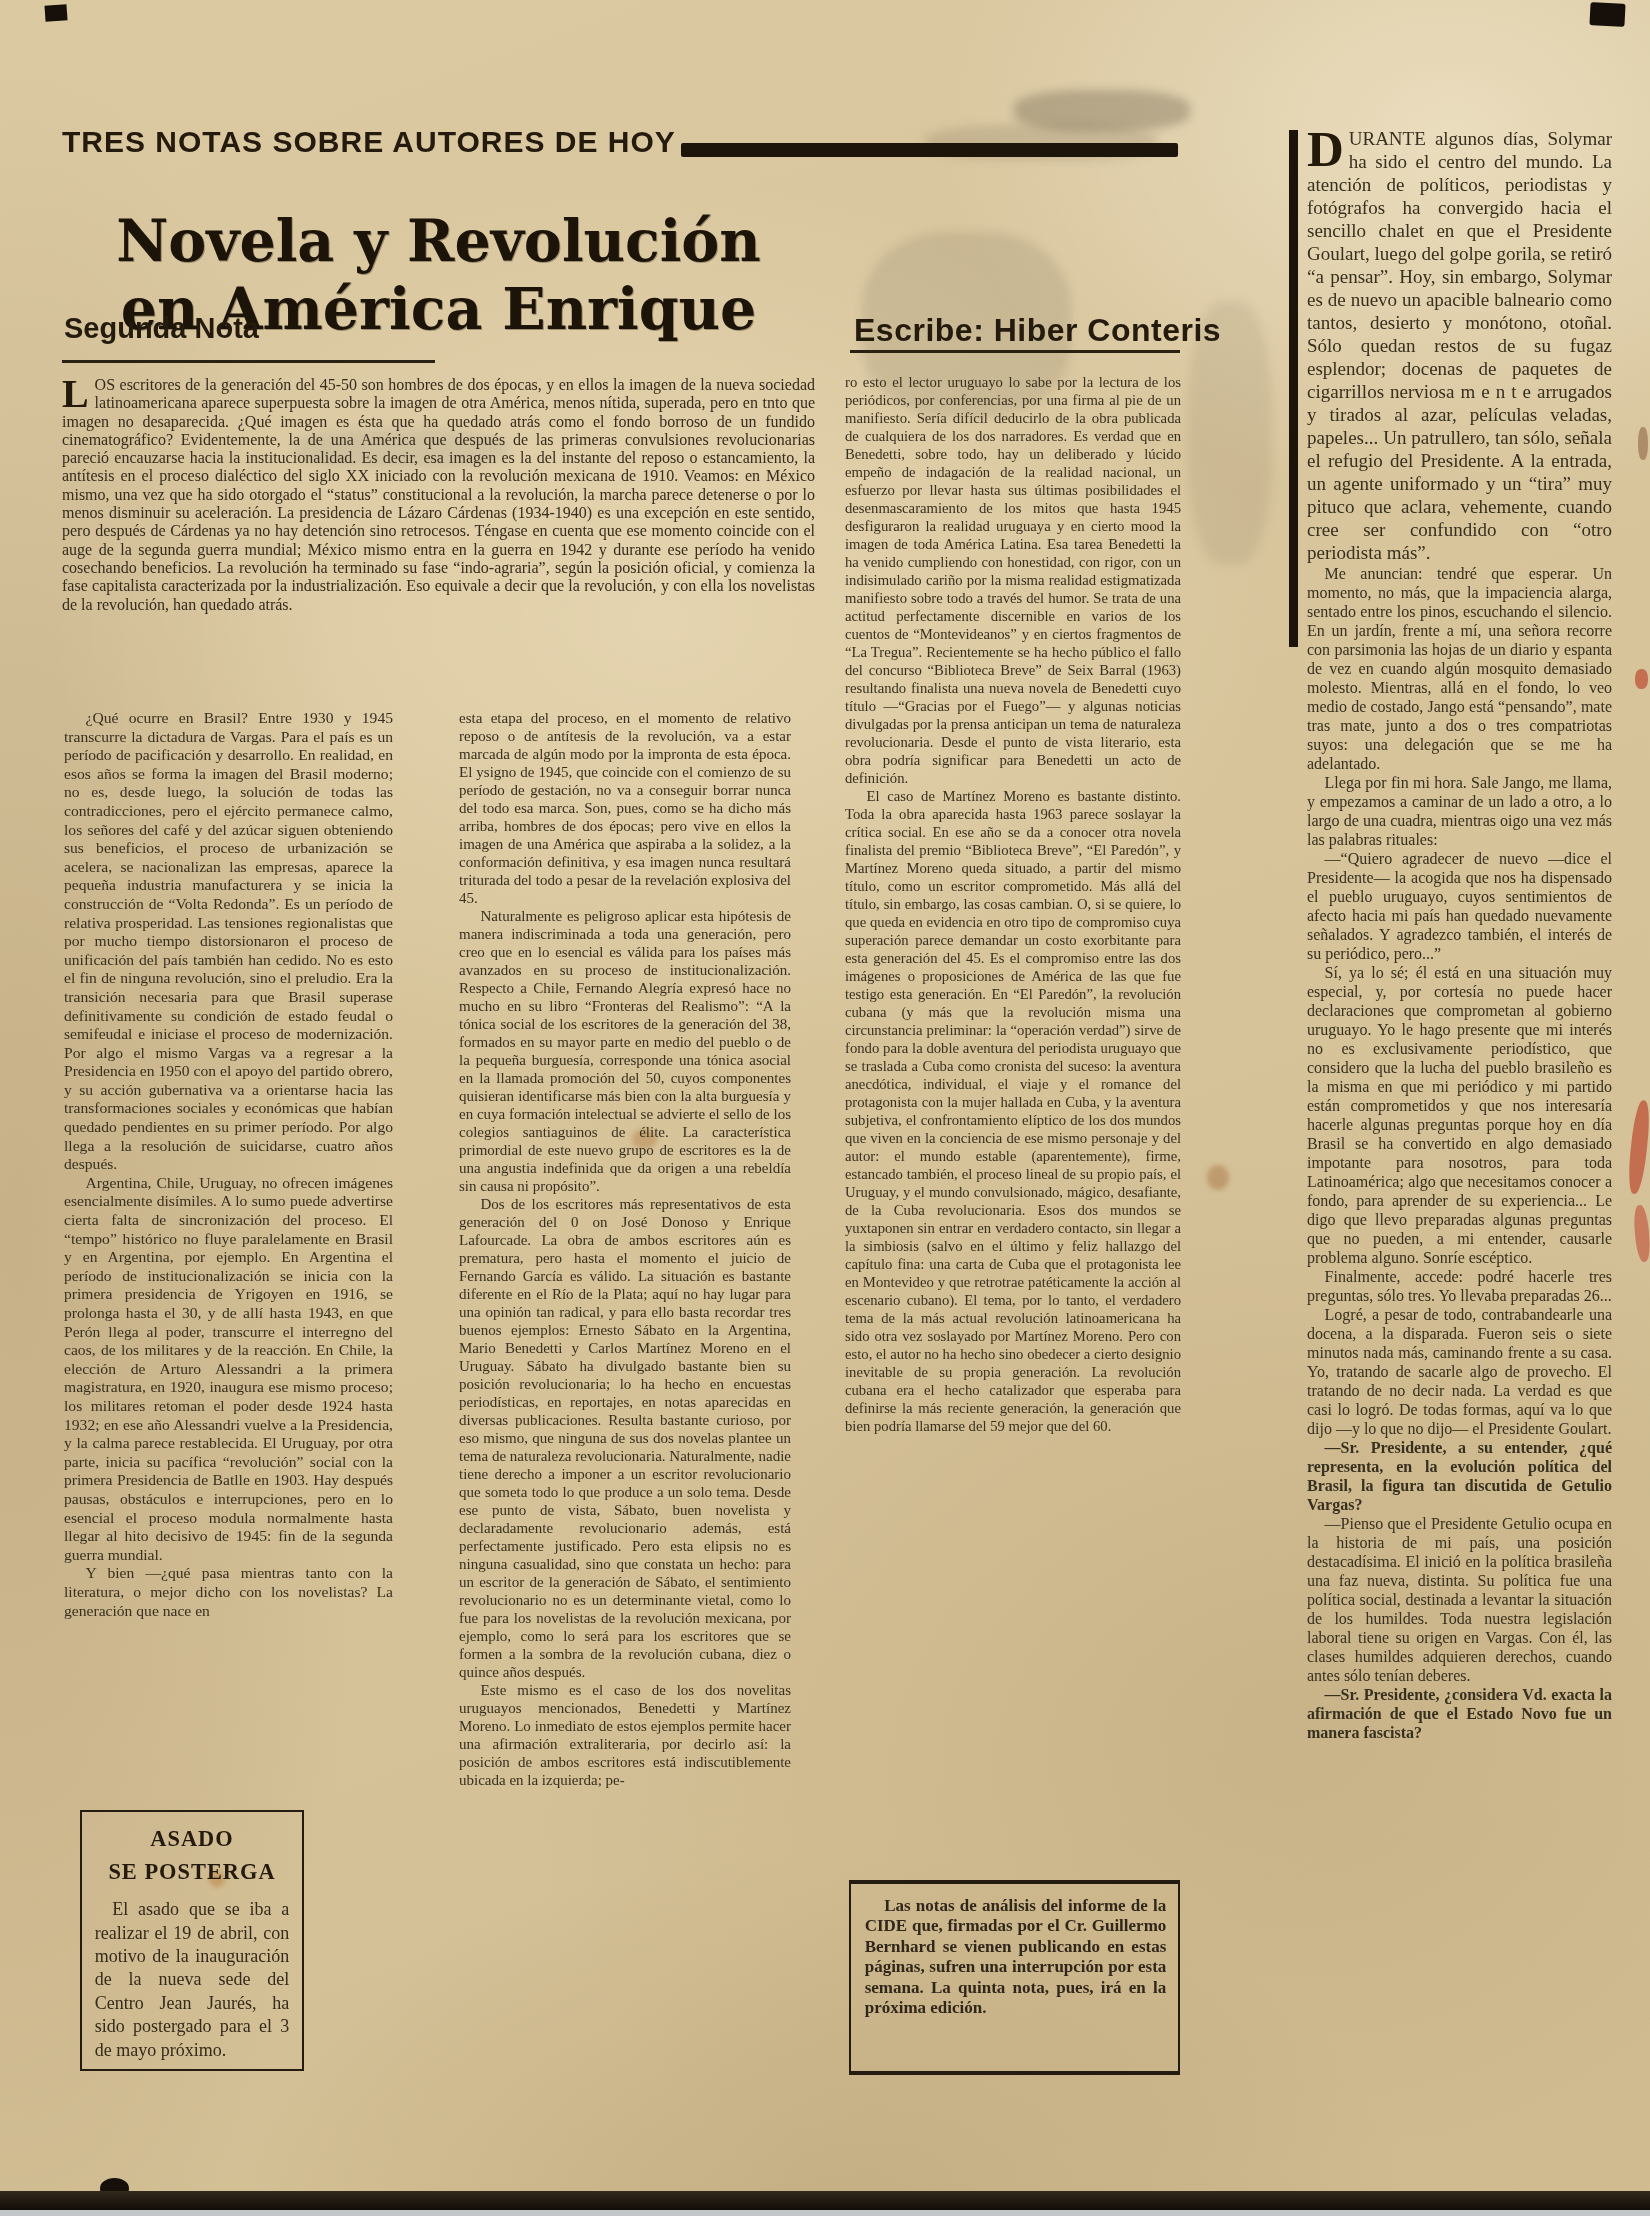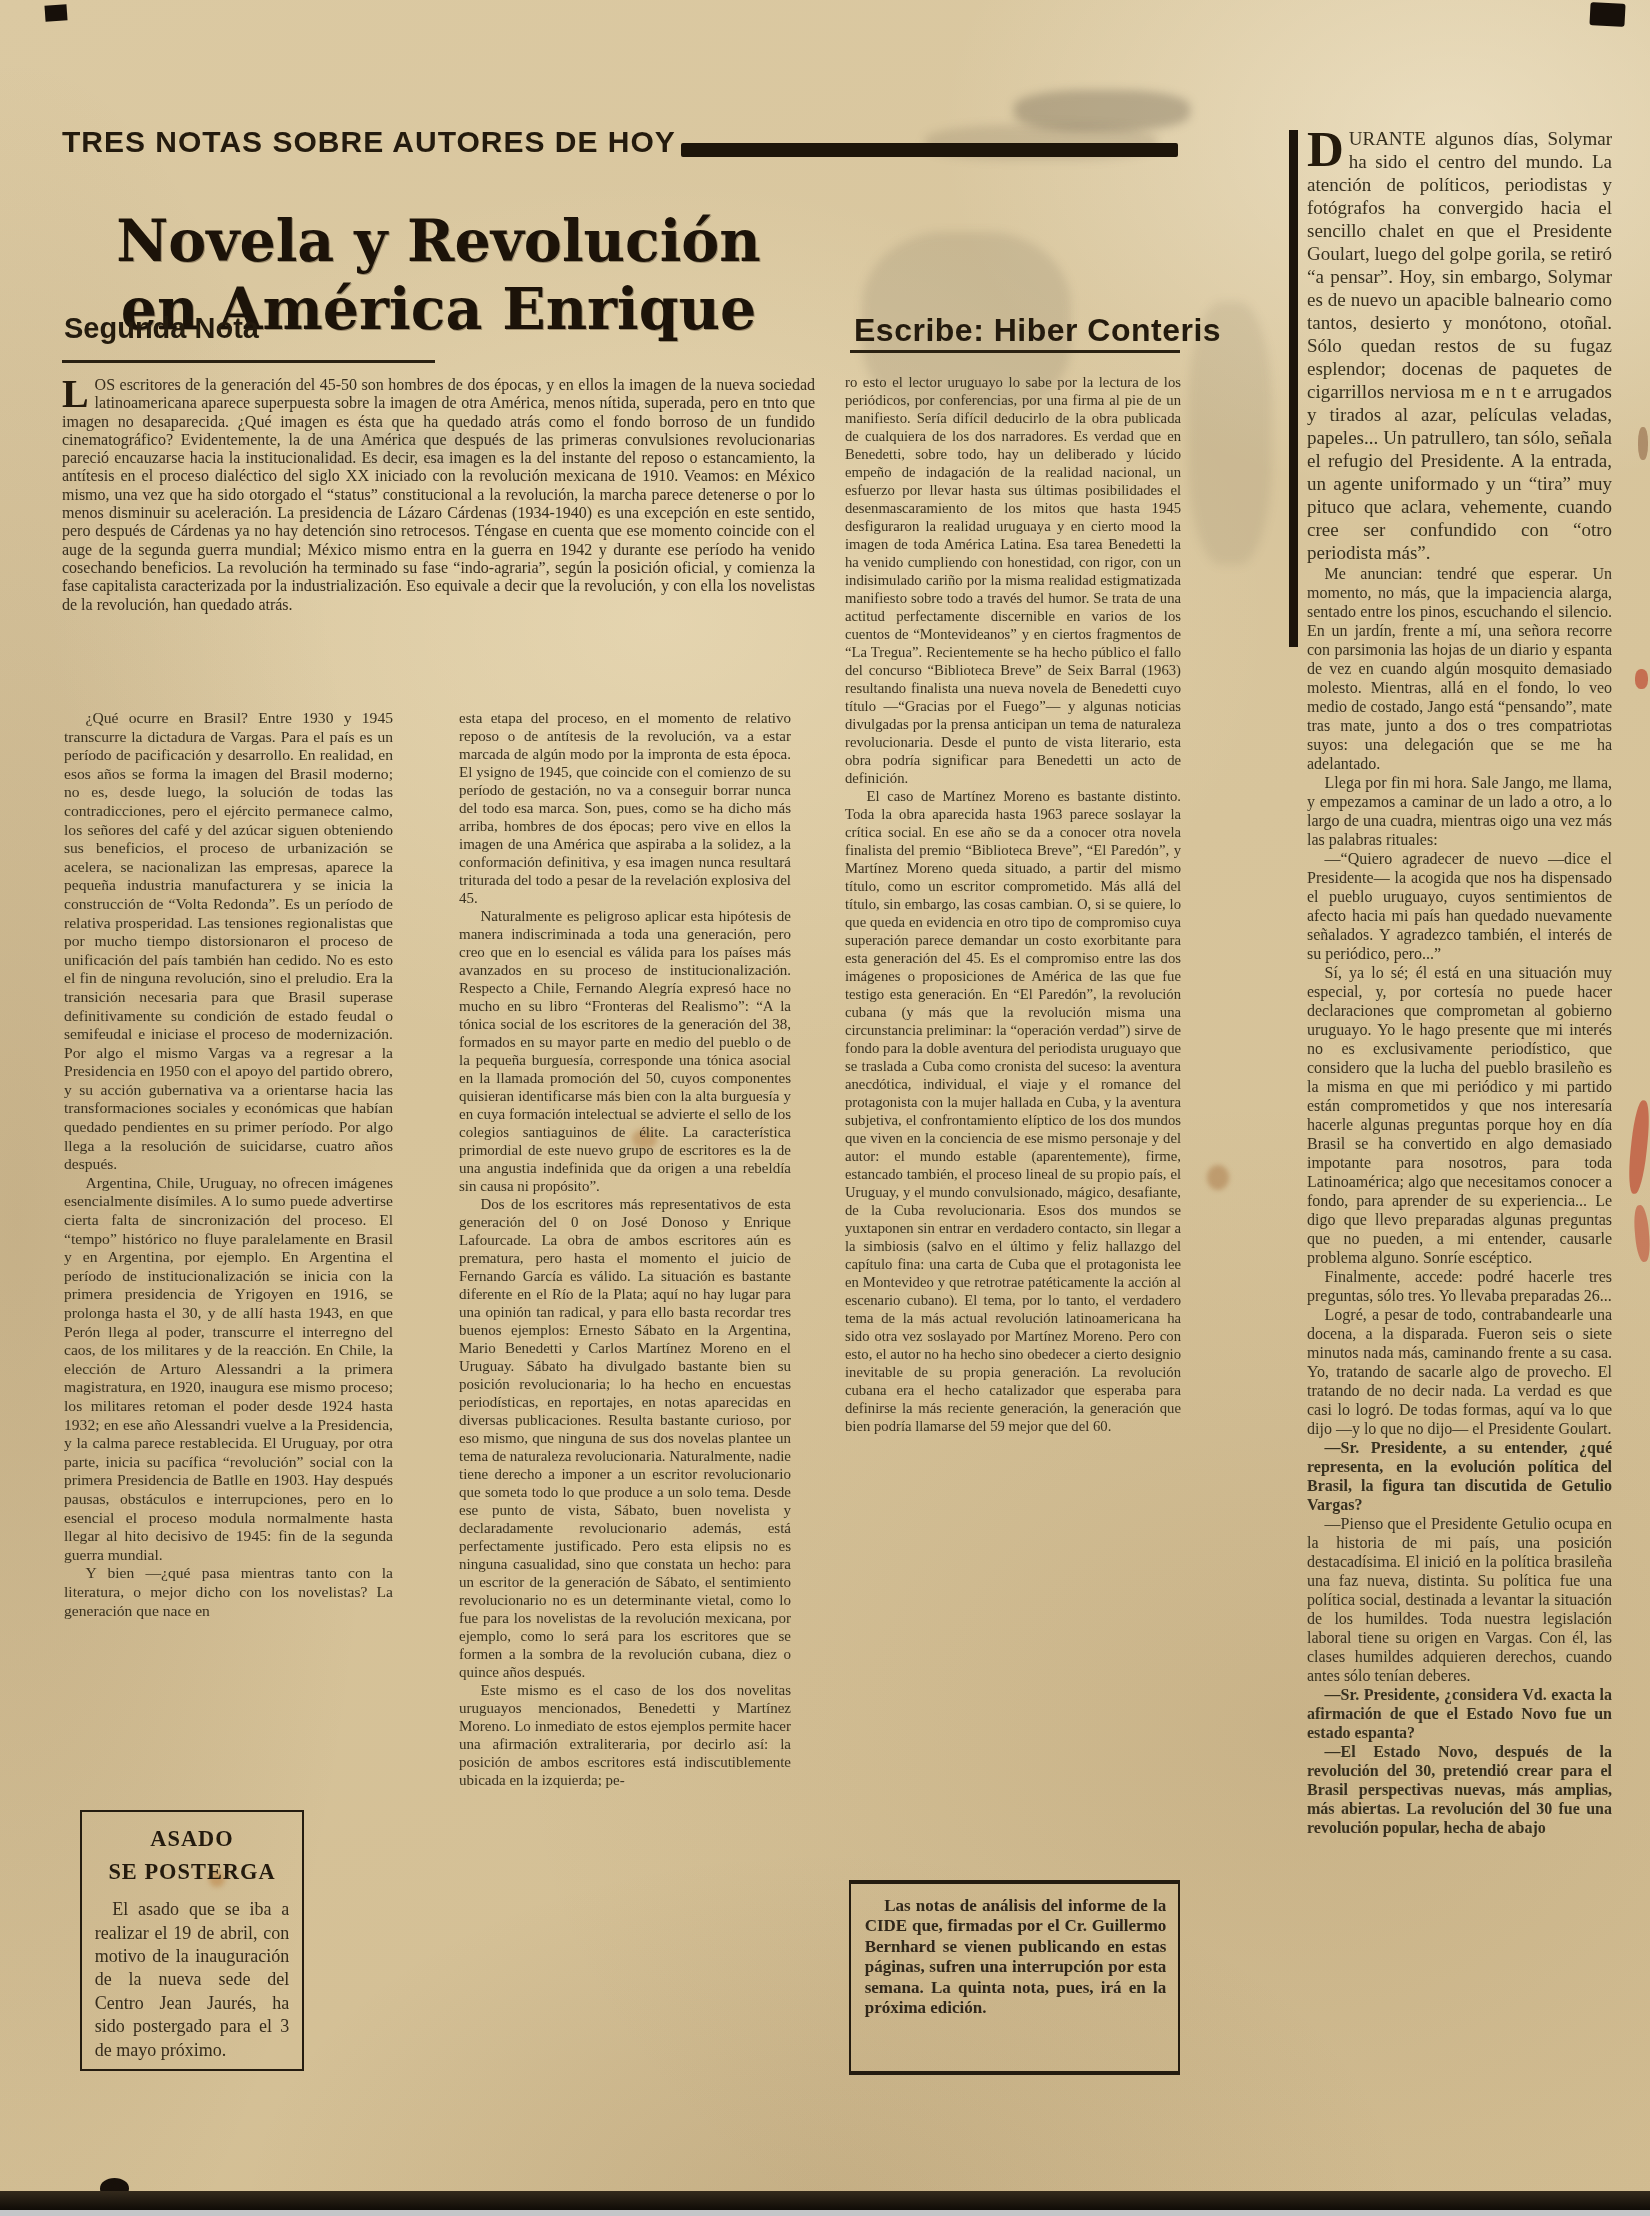--- a/index.html
+++ b/index.html
@@ -152,20 +152,19 @@
   <section class="interview">
     <p class="lead"><span class="dropcap-d">D</span><span>URANTE algunos días, Solymar ha sido el centro del mundo. La atención de políticos, periodistas y fotógrafos ha convergido hacia el sencillo chalet en que el Presidente Goulart, luego del golpe gorila, se retiró “a pensar”. Hoy, sin embargo, Solymar es de nuevo un apacible balneario como tantos, desierto y monótono, otoñal. Sólo quedan restos de su fugaz esplendor; docenas de paquetes de cigarrillos nerviosa m e n t e arrugados y tirados al azar, películas veladas, papeles... Un patrullero, tan sólo, señala el refugio del Presidente. A la entrada, un agente uniformado y un “tira” muy pituco que aclara, vehemente, cuando cree ser confundido con “otro periodista más”.</span></p>
     <p>Me anuncian: tendré que esperar. Un momento, no más, que la impaciencia alarga, sentado entre los pinos, escuchando el silencio. En un jardín, frente a mí, una señora recorre con parsimonia las hojas de un diario y espanta de vez en cuando algún mosquito demasiado molesto. Mientras, allá en el fondo, lo veo medio de costado, Jango está “pensando”, mate tras mate, junto a dos o tres compatriotas suyos: una delegación que se me ha adelantado.</p>
     <p>Llega por fin mi hora. Sale Jango, me llama, y empezamos a caminar de un lado a otro, a lo largo de una cuadra, mientras oigo una vez más las palabras rituales:</p>
     <p>—“Quiero agradecer de nuevo —dice el Presidente— la acogida que nos ha dispensado el pueblo uruguayo, cuyos sentimientos de afecto hacia mi país han quedado nuevamente señalados. Y agradezco también, el interés de su periódico, pero...”</p>
     <p>Sí, ya lo sé; él está en una situación muy especial, y, por cortesía no puede hacer declaraciones que comprometan al gobierno uruguayo. Yo le hago presente que mi interés no es exclusivamente periodístico, que considero que la lucha del pueblo brasileño es la misma en que mi periódico y mi partido están comprometidos y que nos interesaría hacerle algunas preguntas porque hoy en día Brasil se ha convertido en algo demasiado impotante para nosotros, para toda Latinoamérica; algo que necesitamos conocer a fondo, para aprender de su experiencia... Le digo que llevo preparadas algunas preguntas que no pueden, a mi entender, causarle problema alguno. Sonríe escéptico.</p>
     <p>Finalmente, accede: podré hacerle tres preguntas, sólo tres. Yo llevaba preparadas 26...</p>
     <p>Logré, a pesar de todo, contrabandearle una docena, a la disparada. Fueron seis o siete minutos nada más, caminando frente a su casa. Yo, tratando de sacarle algo de provecho. El tratando de no decir nada. La verdad es que casi lo logró. De todas formas, aquí va lo que dijo —y lo que no dijo— el Presidente Goulart.</p>
     <p class="q">—Sr. Presidente, a su entender, ¿qué representa, en la evolución política del Brasil, la figura tan discutida de Getulio Vargas?</p>
     <p>—Pienso que el Presidente Getulio ocupa en la historia de mi país, una posición destacadísima. El inició en la política brasileña una faz nueva, distinta. Su política fue una política social, destinada a levantar la situación de los humildes. Toda nuestra legislación laboral tiene su origen en Vargas. Con él, las clases humildes adquieren derechos, cuando antes sólo tenían deberes.</p>
-    <p class="q">—Sr. Presidente, ¿considera Vd. exacta la afirmación de que el Estado Novo fue un estado espanta?</p>
-    <p class="q">—El Estado Novo, después de la revolución del 30, pretendió crear para el Brasil perspectivas nuevas, más amplias, más abiertas. La revolución del 30 fue una revolución popular, hecha de abajo</p>
+    <p class="q">—Sr. Presidente, ¿considera Vd. exacta la afirmación de que el Estado Novo fue un manera fascista?</p>
   </section>
 
   <div class="scan-bottom"></div>
   <div class="scan-bed"></div>
 </div>
 
 
 </body></html>

